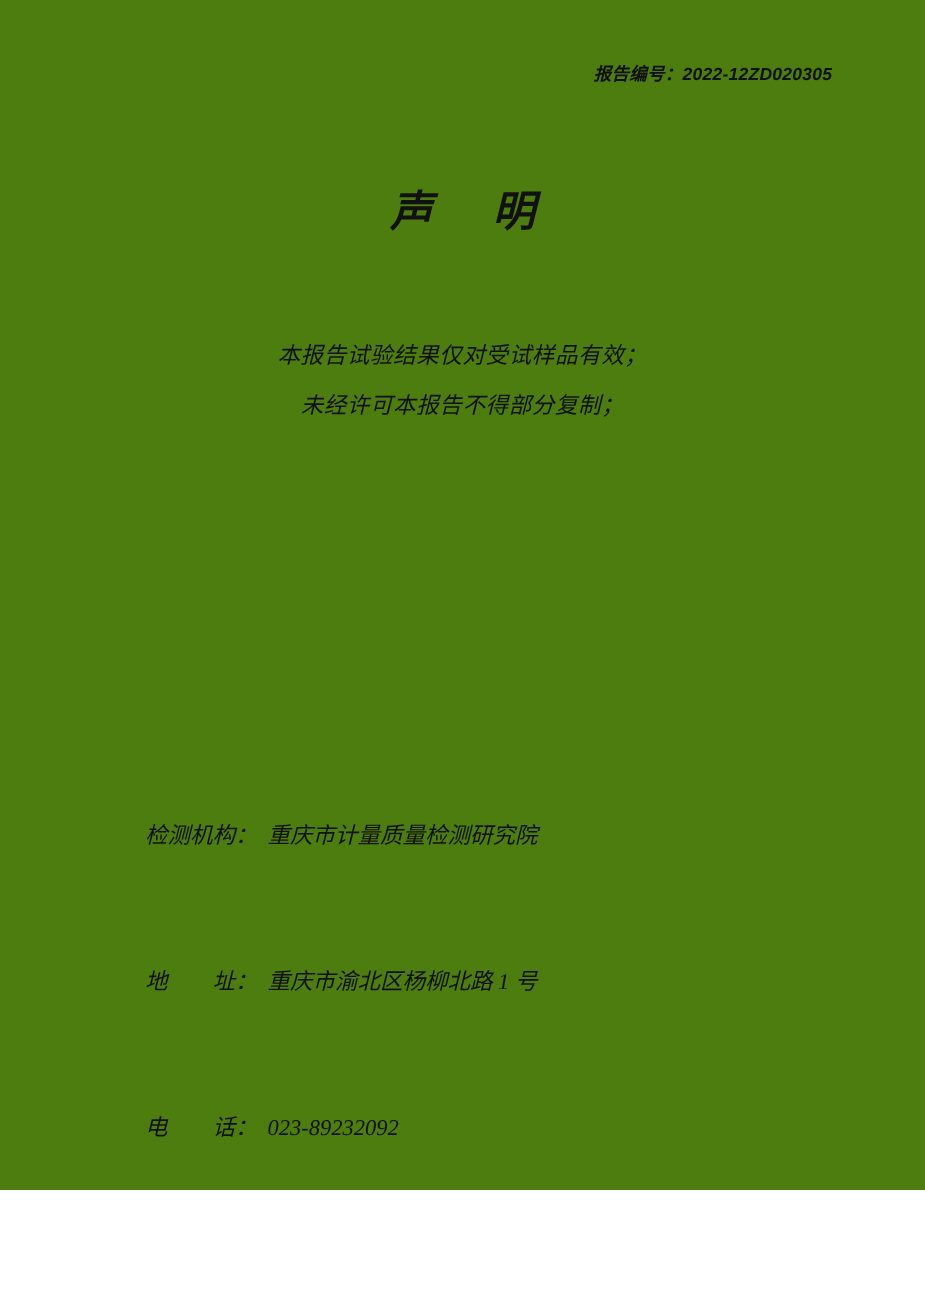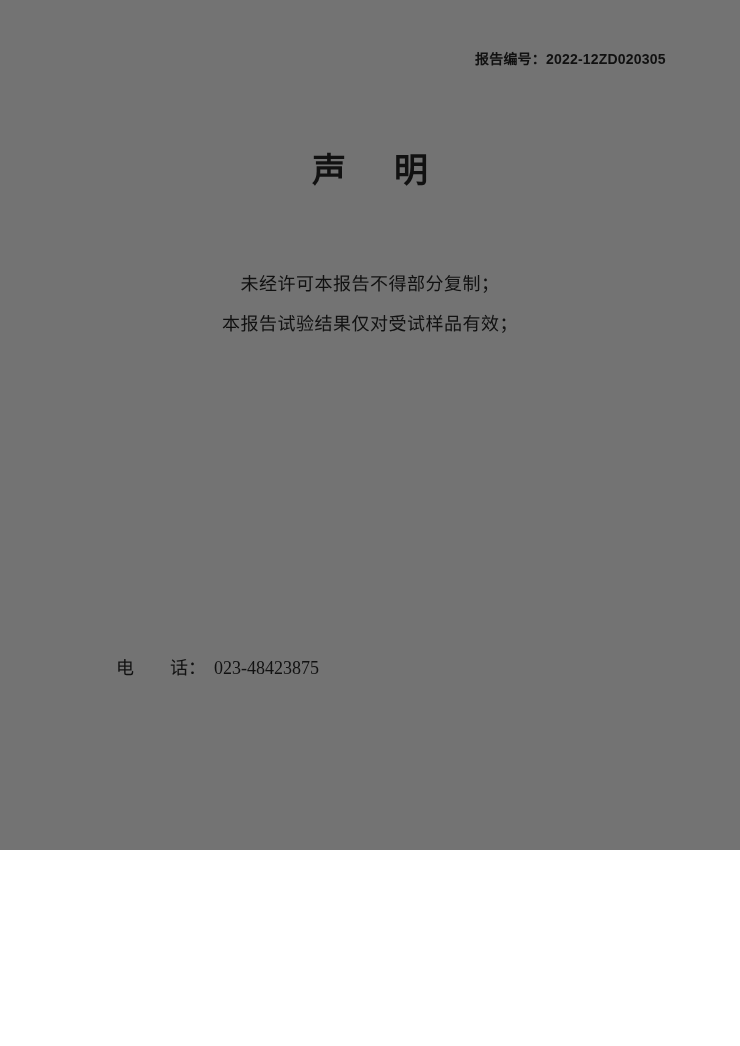--- a/index.html
+++ b/index.html
@@ -3,25 +3,26 @@
 <meta charset="utf-8">
 <style>
   html, body {
     margin: 0;
     padding: 0;
     background: #ffffff;
   }
   .page {
     position: relative;
     width: 740px;
-    height: 850px;
-    background: #737373;
+    height: 952px;
+    background: #4d7c0f;
     color: #111111;
     font-family: "Liberation Serif", "DejaVu Serif", serif;
     overflow: hidden;
+    font-style: italic;
   }
   
   .report-no {
     position: absolute;
     top: 50px;
     left: 475px;
     font-family: "Liberation Sans", "DejaVu Sans", sans-serif;
     font-weight: 700;
     font-size: 14px;
     line-height: 18px;
@@ -79,28 +80,34 @@
 <div class="page">
 
   <div class="report-no">报告编号：2022-12ZD020305</div>
 
   <h1 class="title">
     <span>声</span>
     <span>明</span>
   </h1>
 
   <div class="statements">
+    <p>本报告试验结果仅对受试样品有效；</p>
     <p>未经许可本报告不得部分复制；</p>
-    <p>本报告试验结果仅对受试样品有效；</p>
   </div>
 
   <div class="contact">
 
+    <div class="row">
+      <span class="label">检测机构：</span><span class="value">重庆市计量质量检测研究院</span>
+    </div>
 
+    <div class="row">
+      <span class="label">地　　址：</span><span class="value">重庆市渝北区杨柳北路 1 号</span>
+    </div>
 
 
     <div class="row">
-      <span class="label">电　　话：</span><span class="value">023-48423875</span>
+      <span class="label">电　　话：</span><span class="value">023-89232092</span>
     </div>
 
   </div>
 
 </div>
 
 </body></html>

